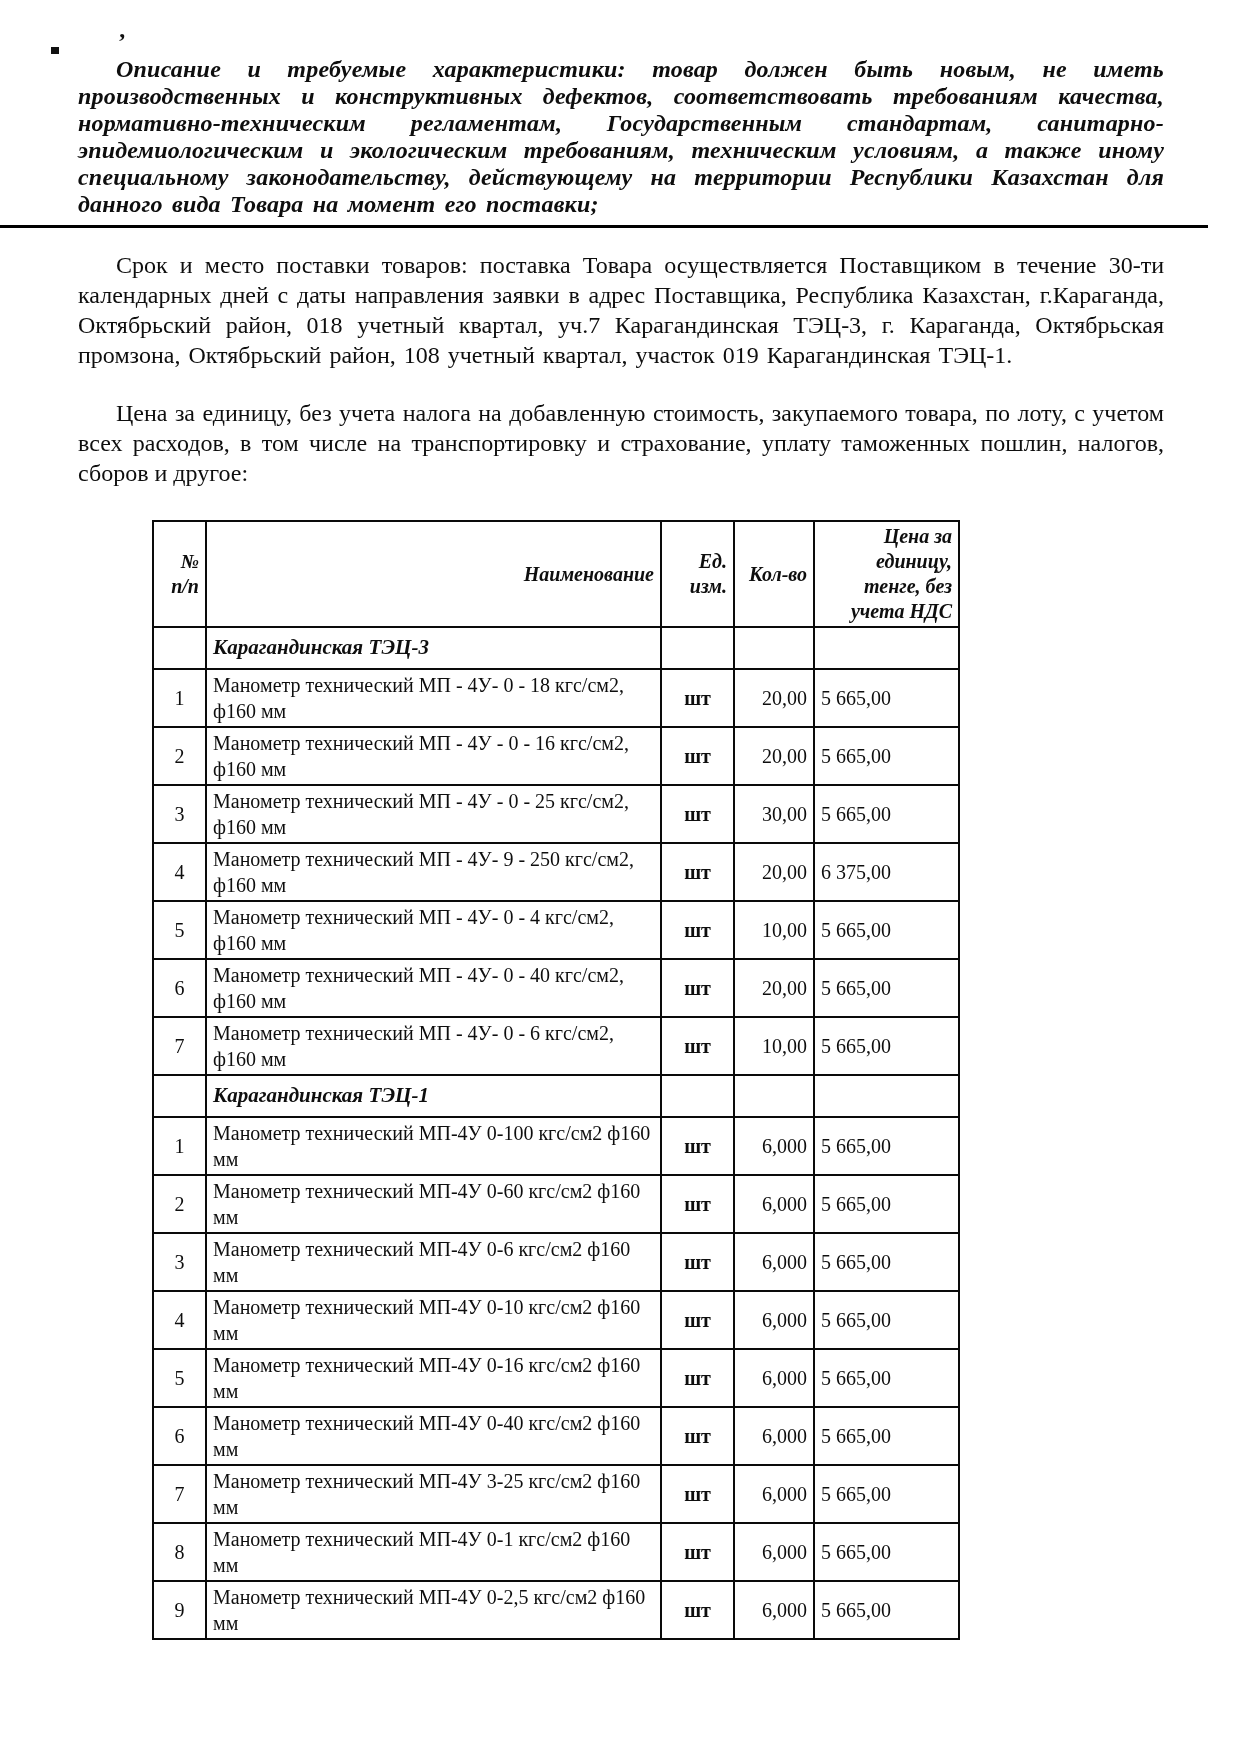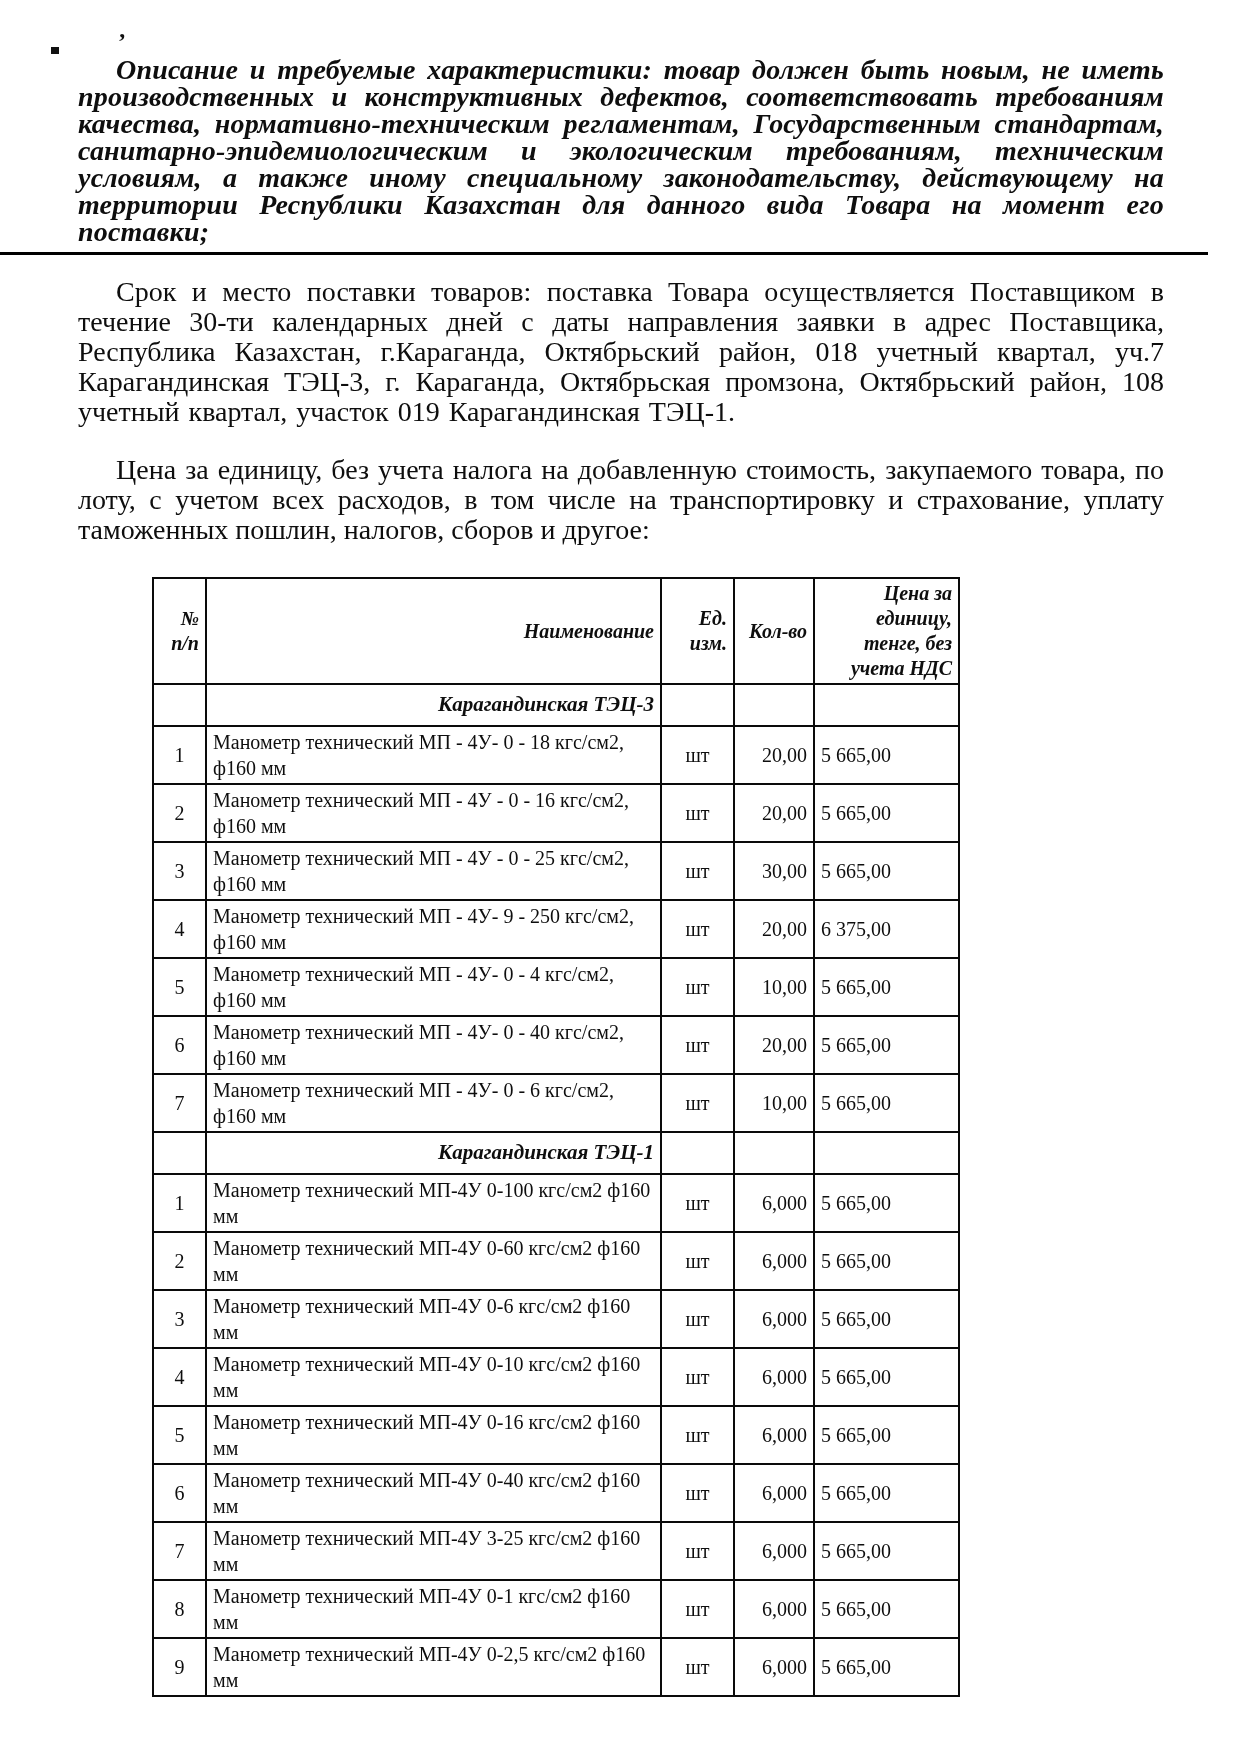--- a/index.html
+++ b/index.html
@@ -14,21 +14,21 @@
   }
   .artifact-dot {
     position: absolute; left: 51px; top: 47px;
     width: 8px; height: 7px; background: #111;
   }
   .artifact-comma {
     position: absolute; left: 118px; top: 28px;
     font-size: 24px; font-weight: bold; color: #111;
   }
   .para {
-    font-size: 28px;
+    font-size: 24px;
     text-align: justify;
     margin: 12px 76px 0 78px;
     text-indent: 38px;
   }
   .para.lead {
     margin-top: 56px;
     font-weight: bold;
     font-style: italic;
     line-height: 27px;
     letter-spacing: 0.2px;
@@ -66,27 +66,27 @@
     font-style: italic;
     text-align: right;
     height: 103px;
     line-height: 1.25;
   }
   tr.section-row td {
     height: 42px;
     font-weight: bold;
     font-style: italic;
     font-size: 21px;
-    text-align: right;
+    text-align: left;
   }
   tr.data-row td { height: 55px; }
   tr.data-row.s1 td { height: 56px; }
   td.c-num  { text-align: center; }
   td.c-name { text-align: left; padding-left: 10px; padding-right: 8px; line-height: 1.3; }
-  td.c-unit { text-align: center; }
+  td.c-unit { text-align: center; font-weight: bold; }
   td.c-qty  { text-align: right; }
   td.c-price { text-align: left; padding-right: 14px; }
   tr.data-row.s0 td.c-name { vertical-align: middle; }
 </style>
 </head>
 <body>
 
 <div class="artifact-dot"></div>
 <div class="artifact-comma">’</div>
 

